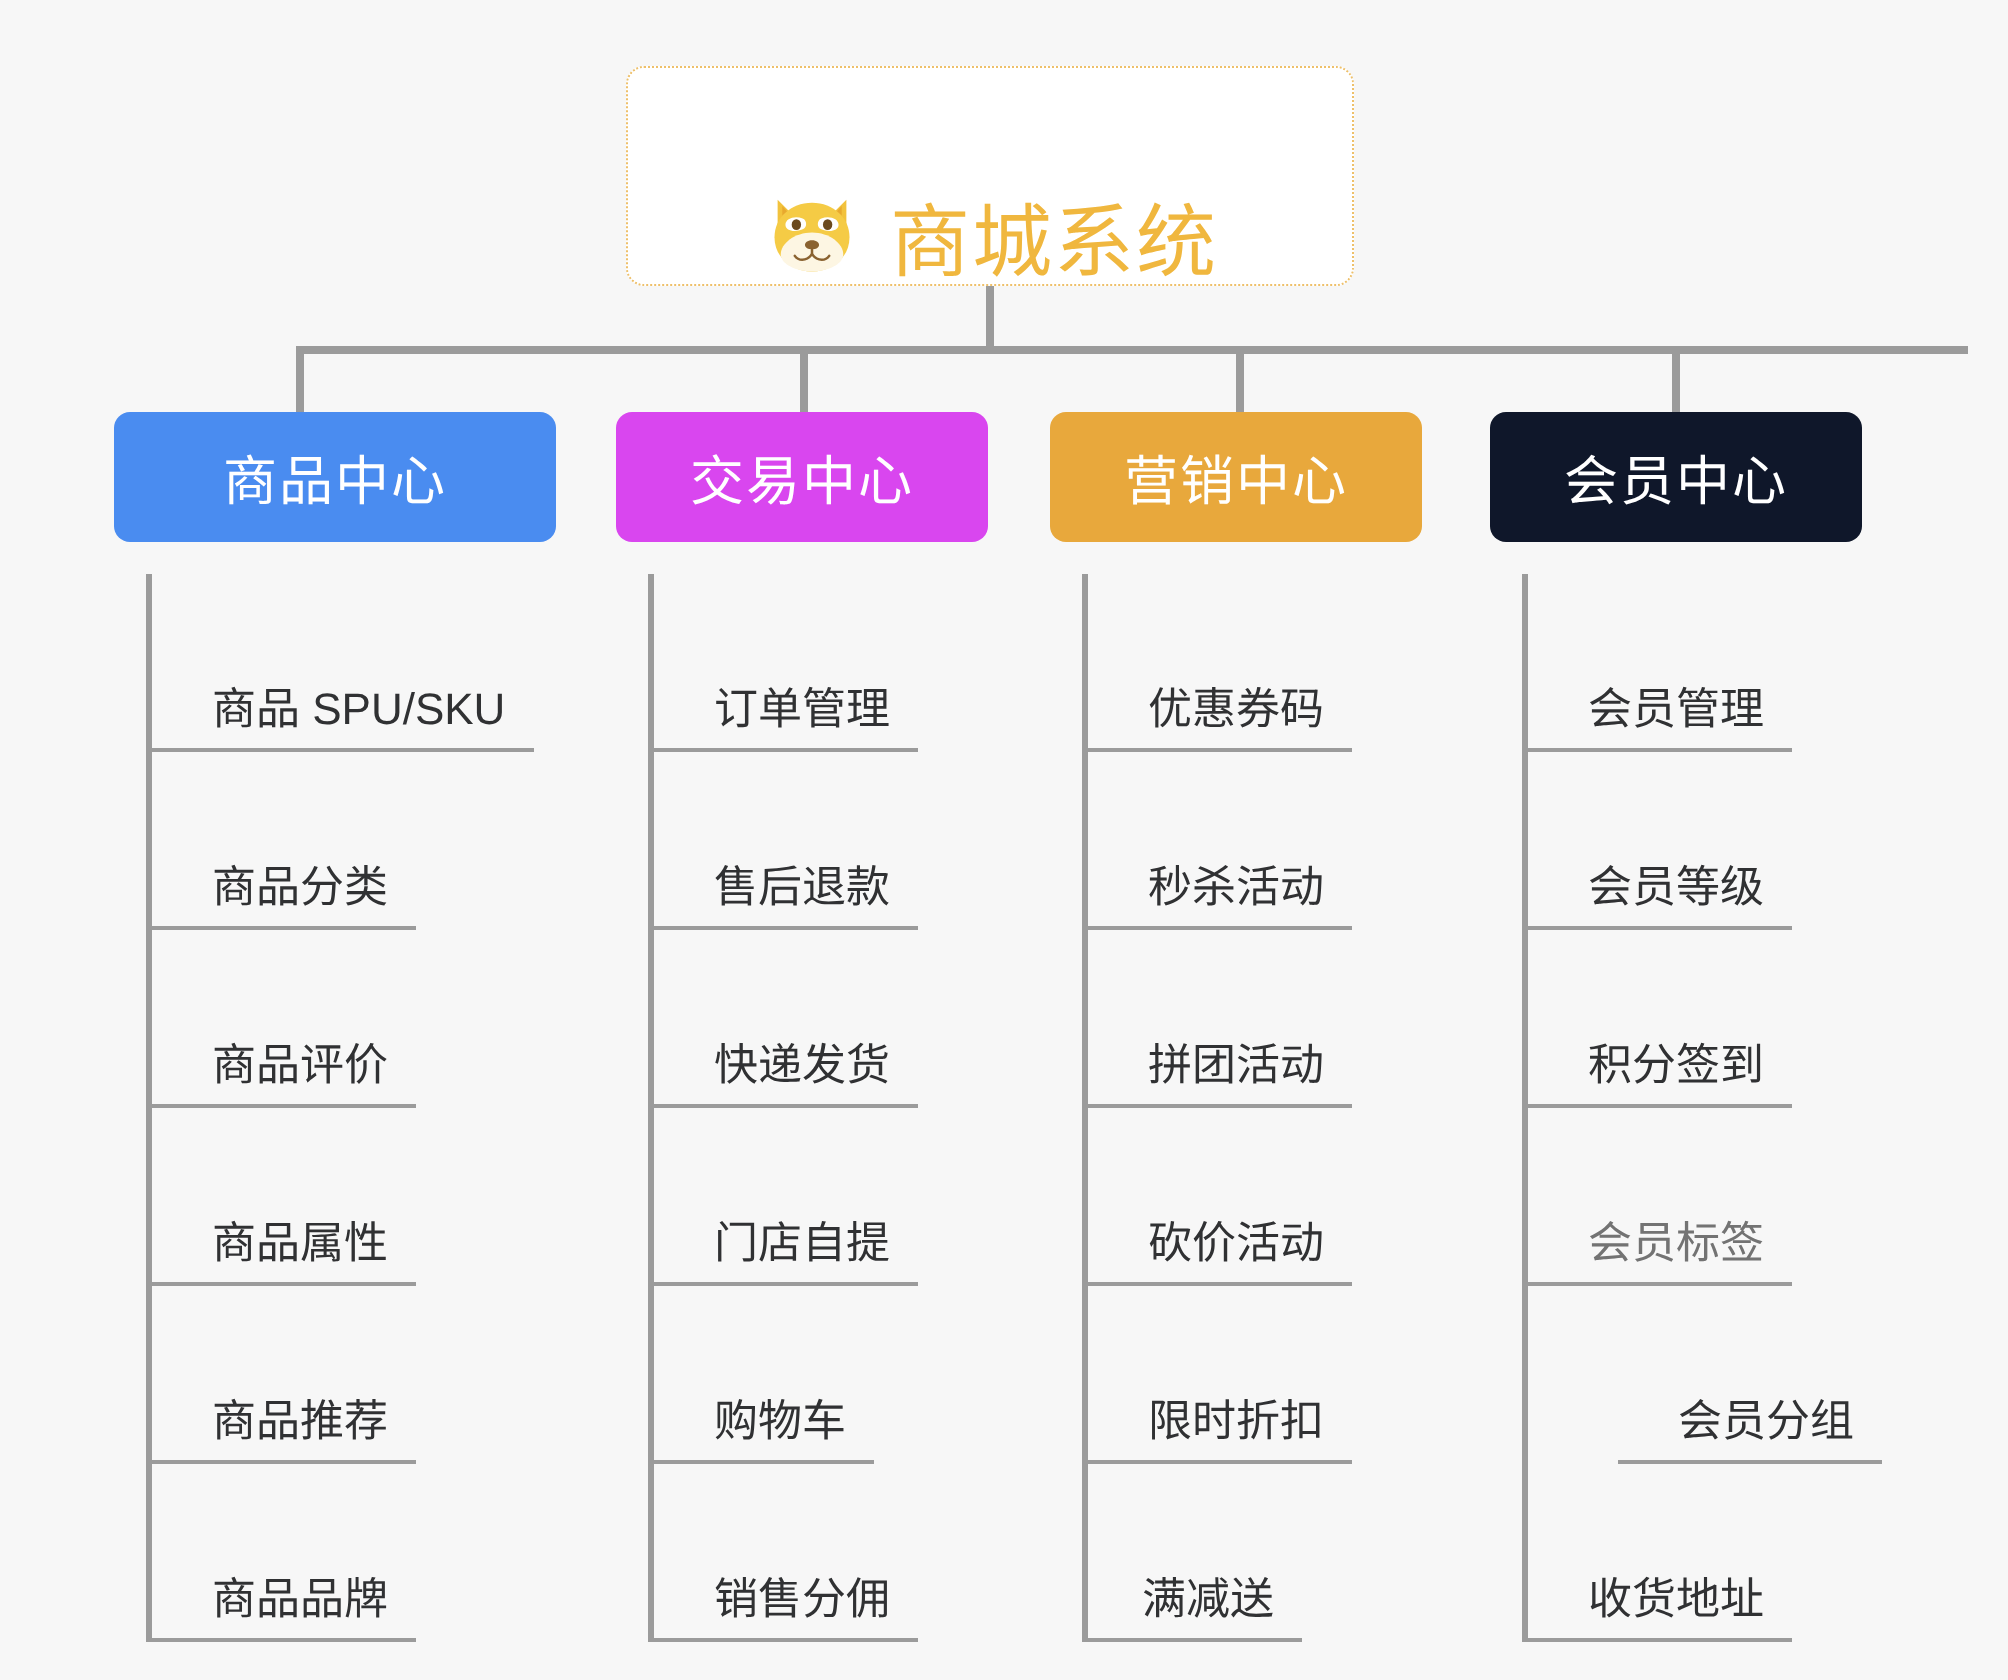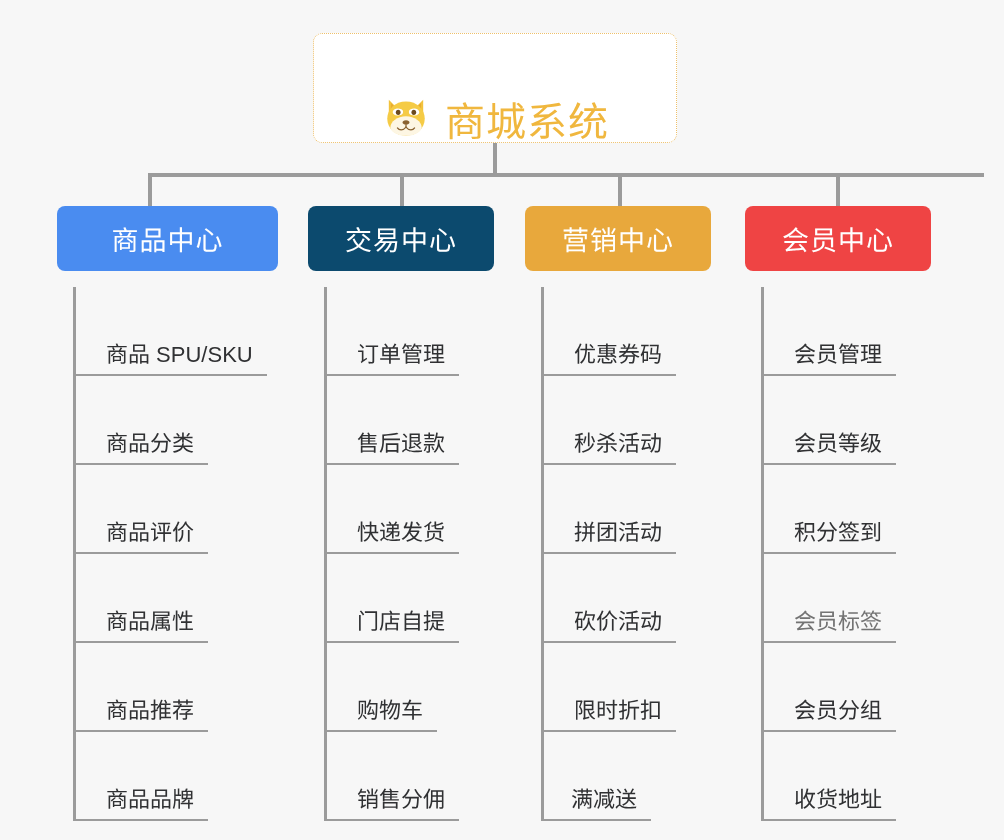--- a/index.html
+++ b/index.html
@@ -183,21 +183,21 @@
       <li class="child-item">
           <span class="child-label" style="border-bottom-color: rgb(155, 155, 155); color: rgb(48, 49, 51);">商品推荐</span>
         </li>
       <li class="child-item">
           <span class="child-label" style="border-bottom-color: rgb(155, 155, 155); color: rgb(48, 49, 51);">商品品牌</span>
         </li>
     </ul>
   </div>
 
   <div class="column col-2">
-    <div class="cat-header" style="background-color: #0c4a6e;">
+    <div class="cat-header" style="background-color: #d946ef;">
       <span>交易中心</span>
     </div>
     <ul class="children" style="border-left-color: rgb(155, 155, 155);">
       <li class="child-item">
           <span class="child-label" style="border-bottom-color: rgb(155, 155, 155); color: rgb(48, 49, 51);">订单管理</span>
         </li>
       <li class="child-item">
           <span class="child-label" style="border-bottom-color: rgb(155, 155, 155); color: rgb(48, 49, 51);">售后退款</span>
         </li>
       <li class="child-item">
@@ -235,38 +235,38 @@
       <li class="child-item">
           <span class="child-label" style="border-bottom-color: rgb(155, 155, 155); color: rgb(48, 49, 51);">限时折扣</span>
         </li>
       <li class="child-item">
           <span class="child-label" style="border-bottom-color: rgb(155, 155, 155); color: rgb(48, 49, 51); padding-left: 27px;">满减送</span>
         </li>
     </ul>
   </div>
 
   <div class="column col-4">
-    <div class="cat-header" style="background-color: #ef4444;">
+    <div class="cat-header" style="background-color: #0f172a;">
       <span>会员中心</span>
     </div>
     <ul class="children" style="border-left-color: rgb(155, 155, 155);">
       <li class="child-item">
           <span class="child-label" style="border-bottom-color: rgb(155, 155, 155); color: rgb(48, 49, 51);">会员管理</span>
         </li>
       <li class="child-item">
           <span class="child-label" style="border-bottom-color: rgb(155, 155, 155); color: rgb(48, 49, 51);">会员等级</span>
         </li>
       <li class="child-item">
           <span class="child-label" style="border-bottom-color: rgb(155, 155, 155); color: rgb(48, 49, 51);">积分签到</span>
         </li>
       <li class="child-item">
           <span class="child-label" style="border-bottom-color: rgb(155, 155, 155); color: #737373;">会员标签</span>
         </li>
       <li class="child-item">
-          <span class="child-label" style="border-bottom-color: rgb(155, 155, 155); color: rgb(48, 49, 51);">会员分组</span>
+          <span class="child-label" style="border-bottom-color: rgb(155, 155, 155); color: rgb(48, 49, 51); margin-left: 45px;">会员分组</span>
         </li>
       <li class="child-item">
           <span class="child-label" style="border-bottom-color: rgb(155, 155, 155); color: rgb(48, 49, 51);">收货地址</span>
         </li>
     </ul>
   </div>
 
 </div>
 
 </body></html>

